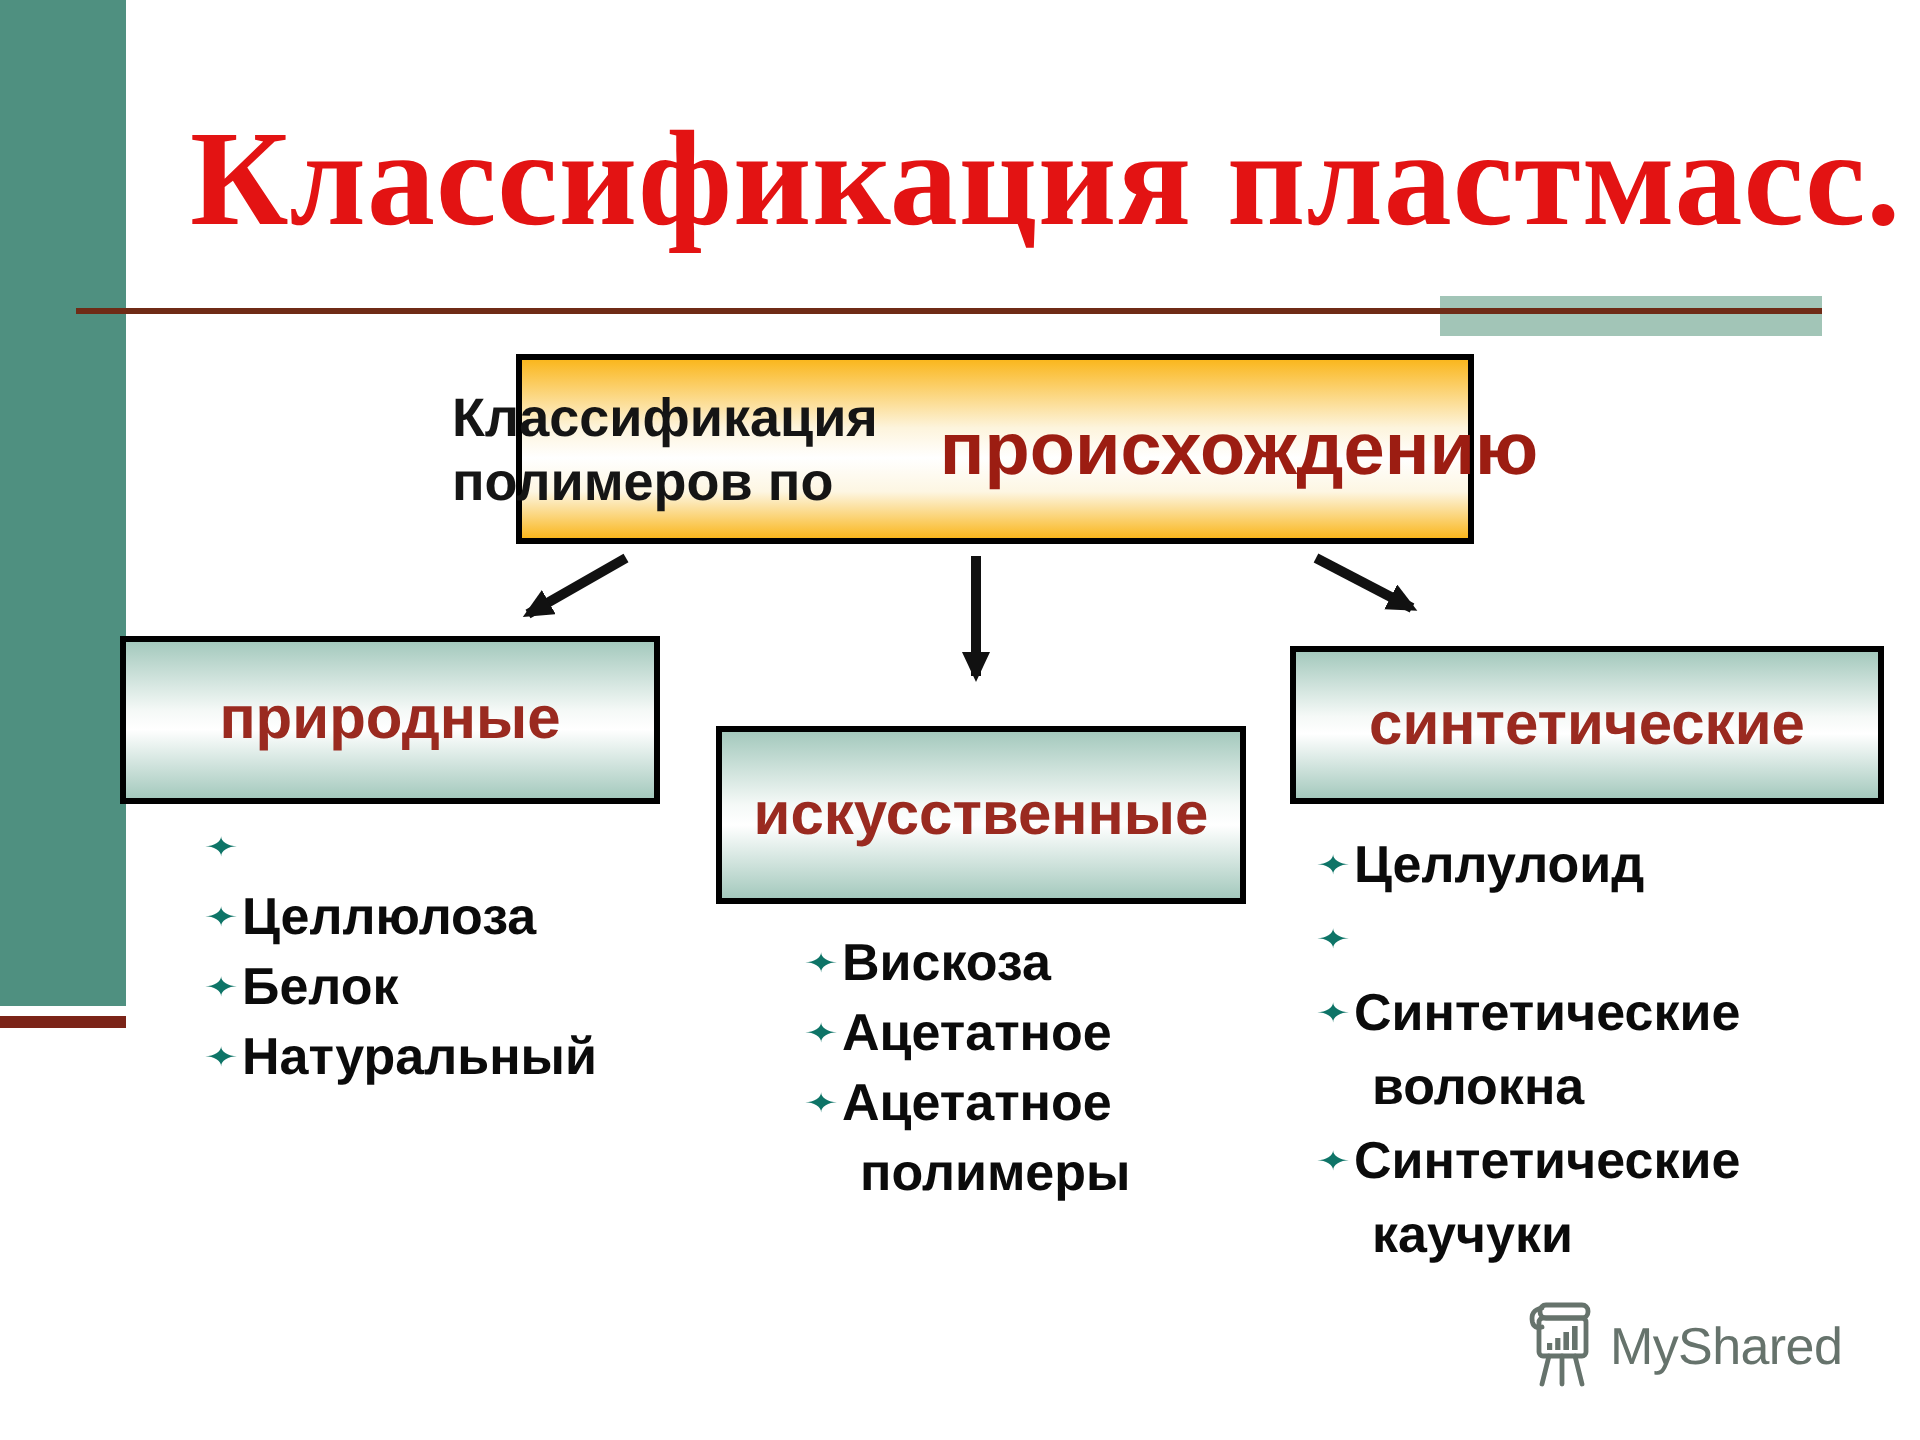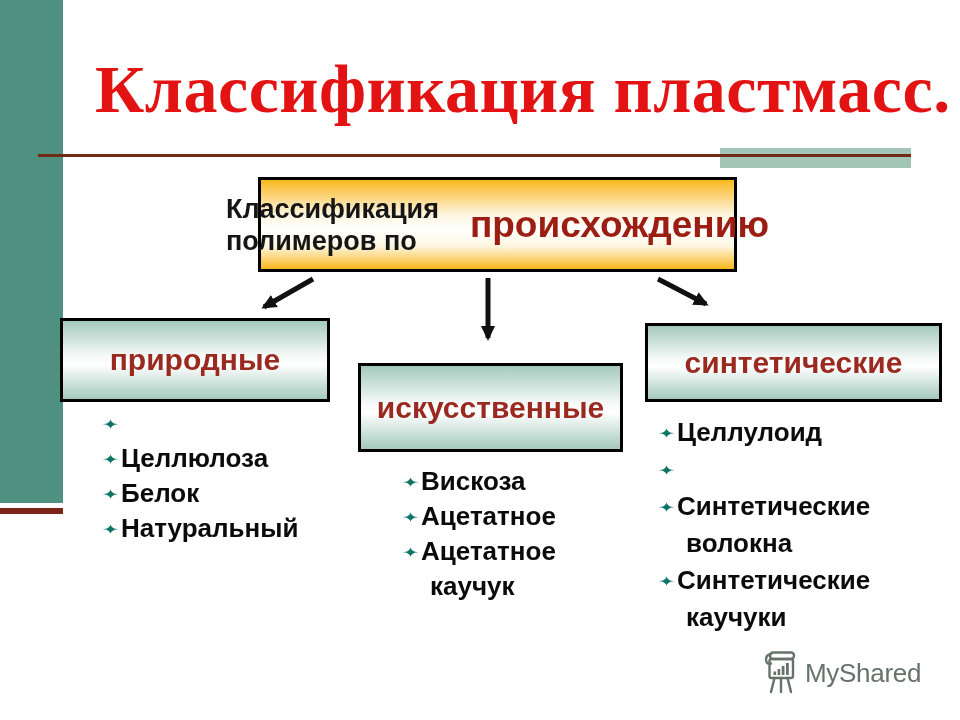--- a/index.html
+++ b/index.html
@@ -129,21 +129,21 @@
       <div class="li">
         <span class="bullet">✦</span>
         <span class="li-text">Ацетатное</span>
       </div>
       <div class="li">
         <span class="bullet">✦</span>
         <span class="li-text">Ацетатное</span>
       </div>
       <div class="li cont">
         <span class="bullet">✦</span>
-        <span class="li-text">каучук</span>
+        <span class="li-text">полимеры</span>
       </div>
     </div>
   <div class="list list-synthetic">
       <div class="li">
         <span class="bullet">✦</span>
         <span class="li-text">Целлулоид</span>
       </div>
       <div class="li">
         <span class="bullet">✦</span>
       </div>

